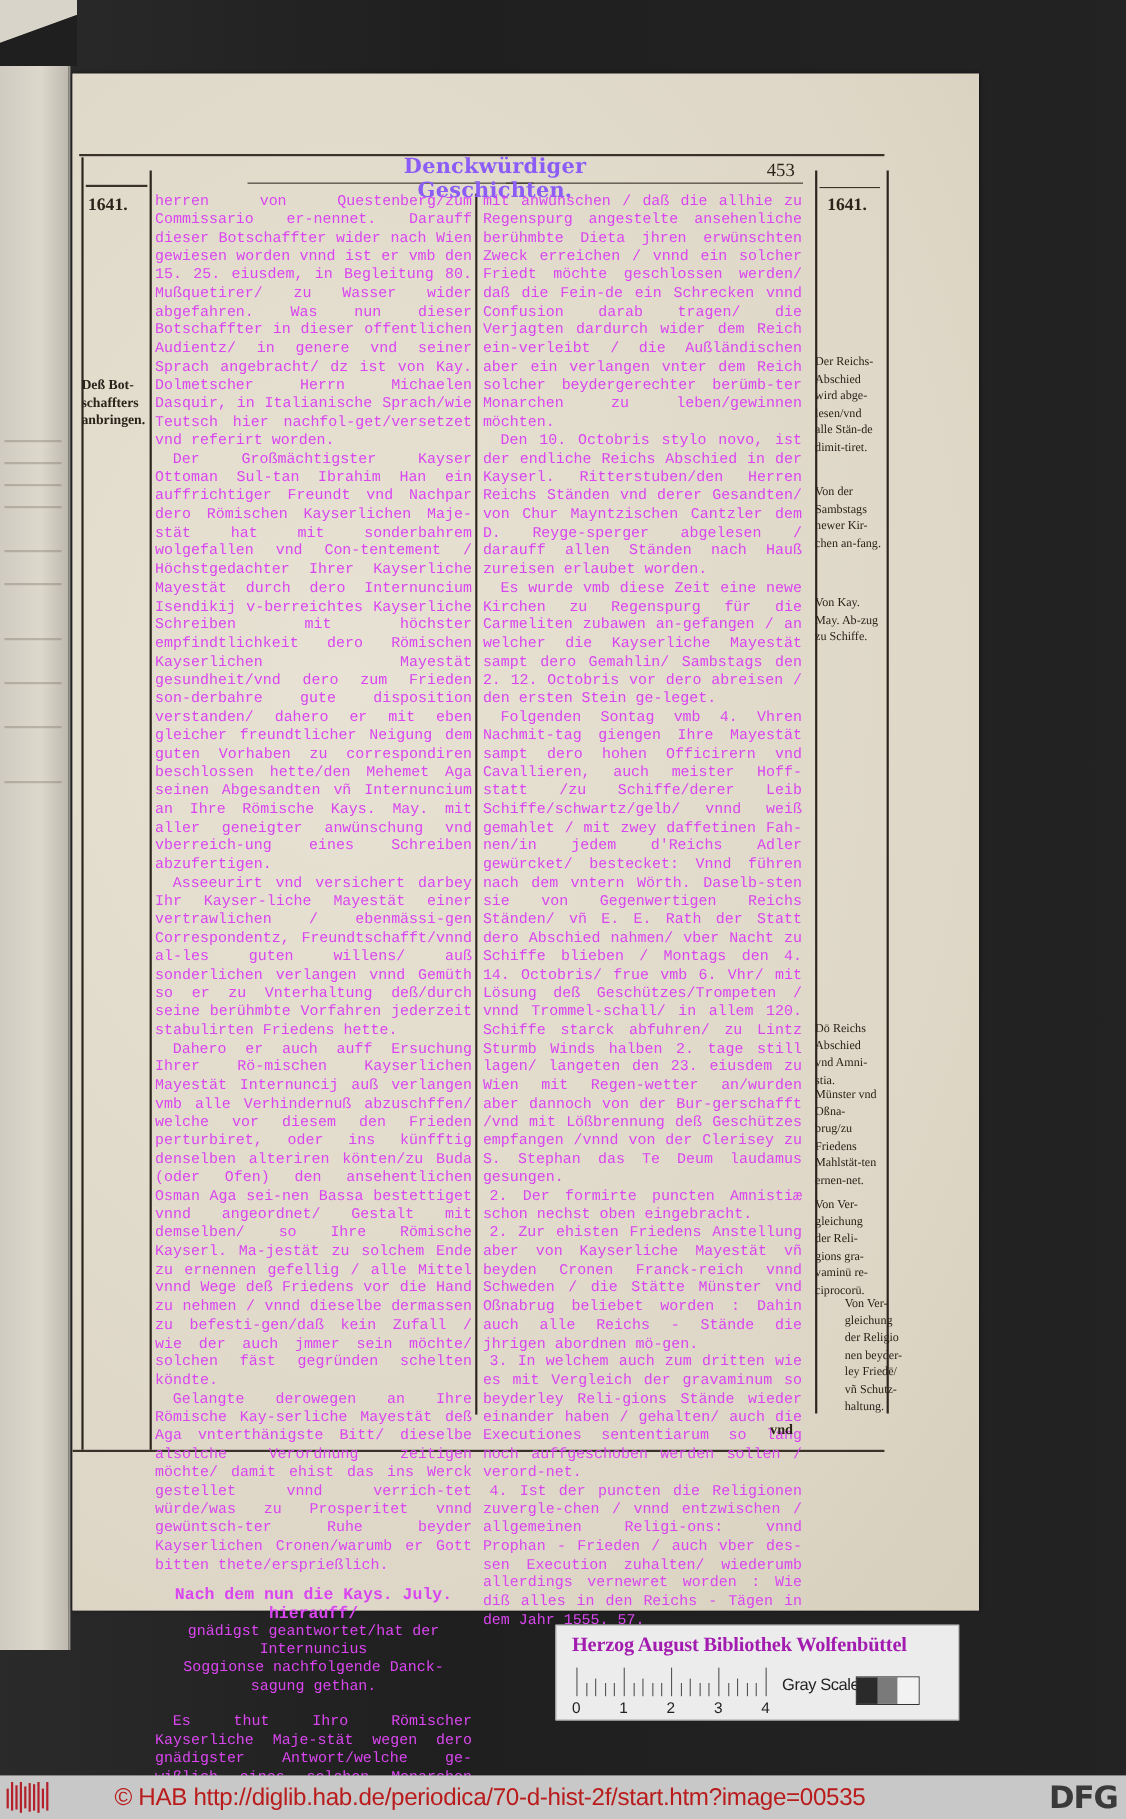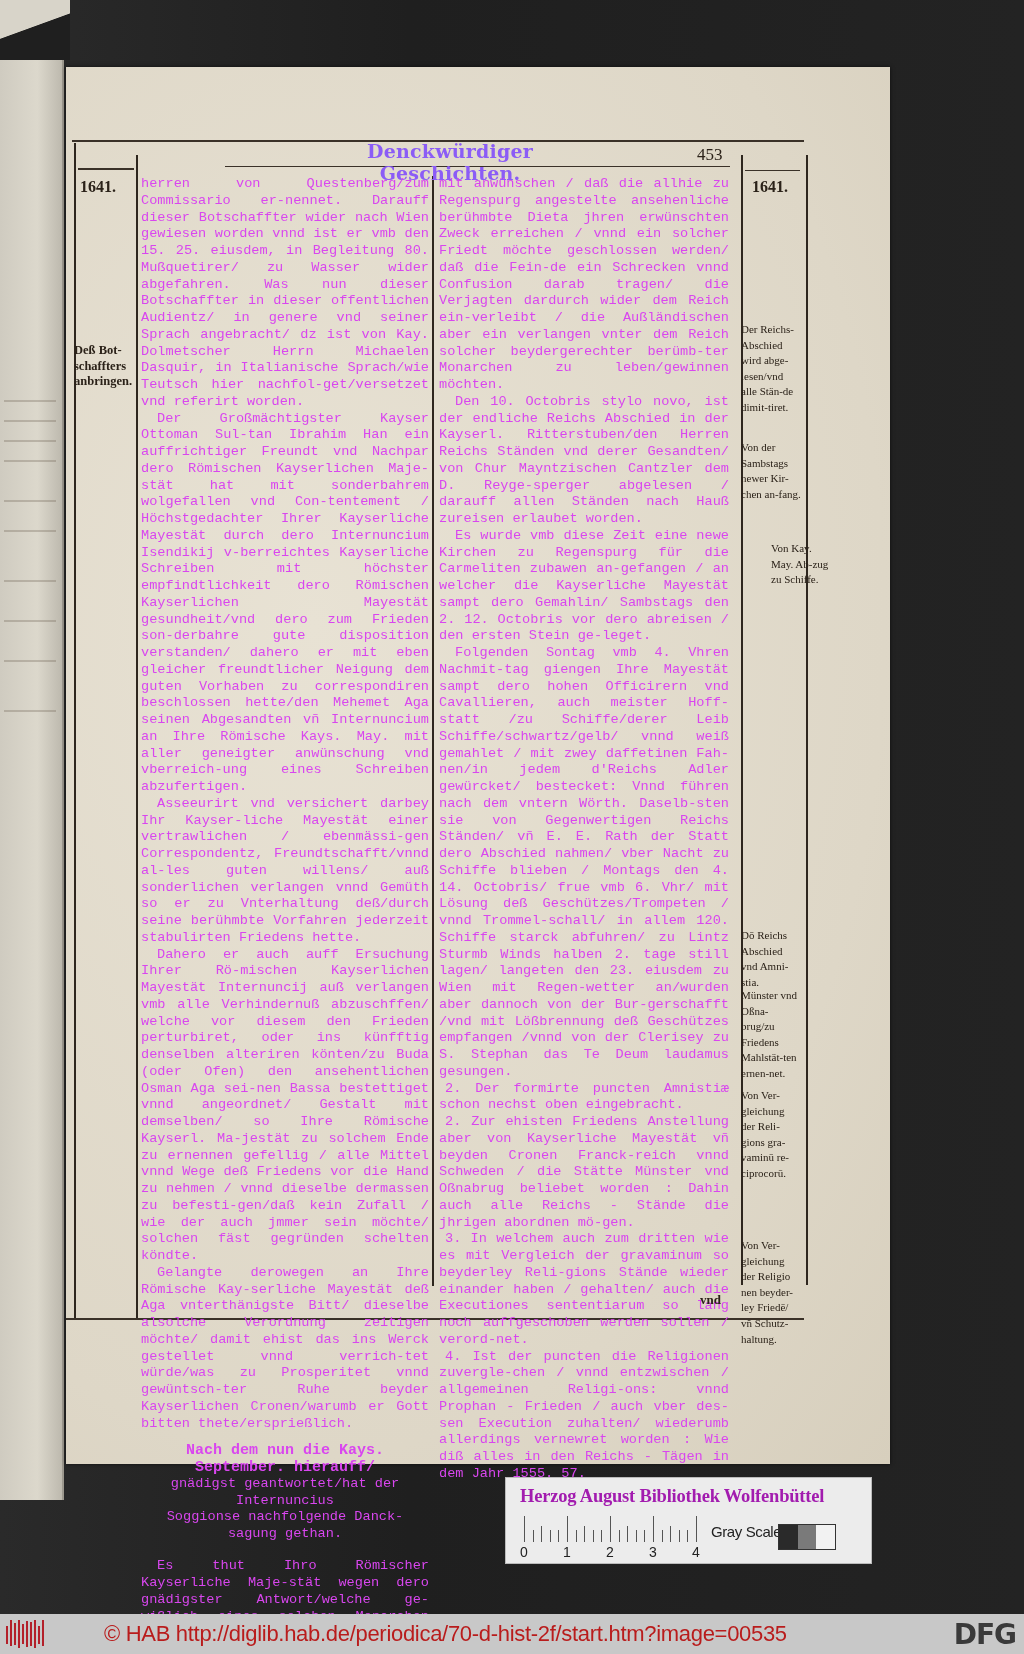--- a/index.html
+++ b/index.html
@@ -150,33 +150,33 @@
 
 <div class="running-head">Denckwürdiger Geschichten.</div>
 <div class="page-number">453</div>
 <div class="year-left">1641.</div>
 <div class="year-right">1641.</div>
 
 <div class="margin-note margin-left" style="top:343px;">Deß Bot-schaffters anbringen.</div>
 
 <div class="margin-note margin-right" style="top:322px;">Der Reichs-Abschied wird abge-lesen/vnd alle Stän-de dimit-tiret.</div>
 <div class="margin-note margin-right" style="top:440px;">Von der Sambstags newer Kir-chen an-fang.</div>
-<div class="margin-note margin-right" style="top:541px;margin-left:30px;">Von Kay. May. Ab-zug zu Schiffe.</div>
+<div class="margin-note margin-right" style="top:541px;">Von Kay. May. Ab-zug zu Schiffe.</div>
 <div class="margin-note margin-right" style="top:928px;">Dō Reichs Abschied vnd Amni-stia.</div>
 <div class="margin-note margin-right" style="top:988px;">Münster vnd Oßna-brug/zu Friedens Mahlstät-ten ernen-net.</div>
 <div class="margin-note margin-right" style="top:1088px;">Von Ver-gleichung der Reli-gions gra-vaminū re-ciprocorū.</div>
-<div class="margin-note margin-right" style="top:1238px;">Von Ver-gleichung der Religio nen beyder-ley Friedē/ vñ Schutz-haltung.</div>
+<div class="margin-note margin-right" style="top:1178px;padding-left:27px;">Von Ver-gleichung der Religio nen beyder-ley Friedē/ vñ Schutz-haltung.</div>
 
 <div class="col col-left">
   <p>herren von Questenberg/zum Commissario er-nennet. Darauff dieser Botschaffter wider nach Wien gewiesen worden vnnd ist er vmb den 15. 25. eiusdem, in Begleitung 80. Mußquetirer/ zu Wasser wider abgefahren. Was nun dieser Botschaffter in dieser offentlichen Audientz/ in genere vnd seiner Sprach angebracht/ dz ist von Kay. Dolmetscher Herrn Michaelen Dasquir, in Italianische Sprach/wie Teutsch hier nachfol-get/versetzet vnd referirt worden.</p>
   <p class="indent">Der Großmächtigster Kayser Ottoman Sul-tan Ibrahim Han ein auffrichtiger Freundt vnd Nachpar dero Römischen Kayserlichen Maje-stät hat mit sonderbahrem wolgefallen vnd Con-tentement / Höchstgedachter Ihrer Kayserliche Mayestät durch dero Internuncium Isendikij v-berreichtes Kayserliche Schreiben mit höchster empfindtlichkeit dero Römischen Kayserlichen Mayestät gesundheit/vnd dero zum Frieden son-derbahre gute disposition verstanden/ dahero er mit eben gleicher freundtlicher Neigung dem guten Vorhaben zu correspondiren beschlossen hette/den Mehemet Aga seinen Abgesandten vñ Internuncium an Ihre Römische Kays. May. mit aller geneigter anwünschung vnd vberreich-ung eines Schreiben abzufertigen.</p>
   <p class="indent">Asseeurirt vnd versichert darbey Ihr Kayser-liche Mayestät einer vertrawlichen / ebenmässi-gen Correspondentz, Freundtschafft/vnnd al-les guten willens/ auß sonderlichen verlangen vnnd Gemüth so er zu Vnterhaltung deß/durch seine berühmbte Vorfahren jederzeit stabulirten Friedens hette.</p>
   <p class="indent">Dahero er auch auff Ersuchung Ihrer Rö-mischen Kayserlichen Mayestät Internuncij auß verlangen vmb alle Verhindernuß abzuschffen/ welche vor diesem den Frieden perturbiret, oder ins künfftig denselben alteriren könten/zu Buda (oder Ofen) den ansehentlichen Osman Aga sei-nen Bassa bestettiget vnnd angeordnet/ Gestalt mit demselben/ so Ihre Römische Kayserl. Ma-jestät zu solchem Ende zu ernennen gefellig / alle Mittel vnnd Wege deß Friedens vor die Hand zu nehmen / vnnd dieselbe dermassen zu befesti-gen/daß kein Zufall / wie der auch jmmer sein möchte/ solchen fäst gegründen schelten köndte.</p>
   <p class="indent">Gelangte derowegen an Ihre Römische Kay-serliche Mayestät deß Aga vnterthänigste Bitt/ dieselbe alsolche Verordnung zeitigen möchte/ damit ehist das ins Werck gestellet vnnd verrich-tet würde/was zu Prosperitet vnnd gewüntsch-ter Ruhe beyder Kayserlichen Cronen/warumb er Gott bitten thete/ersprießlich.</p>
-  <p class="heading">Nach dem nun die Kays. September. hierauff/</p>
+  <p class="heading">Nach dem nun die Kays. July. hierauff/</p>
   <p class="heading-sub">gnädigst geantwortet/hat der Internuncius</p>
   <p class="heading-sub">Soggionse nachfolgende Danck-</p>
   <p class="heading-sub">sagung gethan.</p>
   <div class="gap"></div>
   <p class="indent">Es thut Ihro Römischer Kayserliche Maje-stät wegen dero gnädigster Antwort/welche ge-wißlich eines solchen Monarchen sonderbahre Würde/der Aga sich vnterthänigst bedancken/</p>
 </div>
 
 <div class="col col-right">
   <p>mit anwünschen / daß die allhie zu Regenspurg angestelte ansehenliche berühmbte Dieta jhren erwünschten Zweck erreichen / vnnd ein solcher Friedt möchte geschlossen werden/ daß die Fein-de ein Schrecken vnnd Confusion darab tragen/ die Verjagten dardurch wider dem Reich ein-verleibt / die Außländischen aber ein verlangen vnter dem Reich solcher beydergerechter berümb-ter Monarchen zu leben/gewinnen möchten.</p>
   <p class="indent">Den 10. Octobris stylo novo, ist der endliche Reichs Abschied in der Kayserl. Ritterstuben/den Herren Reichs Ständen vnd derer Gesandten/ von Chur Mayntzischen Cantzler dem D. Reyge-sperger abgelesen / darauff allen Ständen nach Hauß zureisen erlaubet worden.</p>

